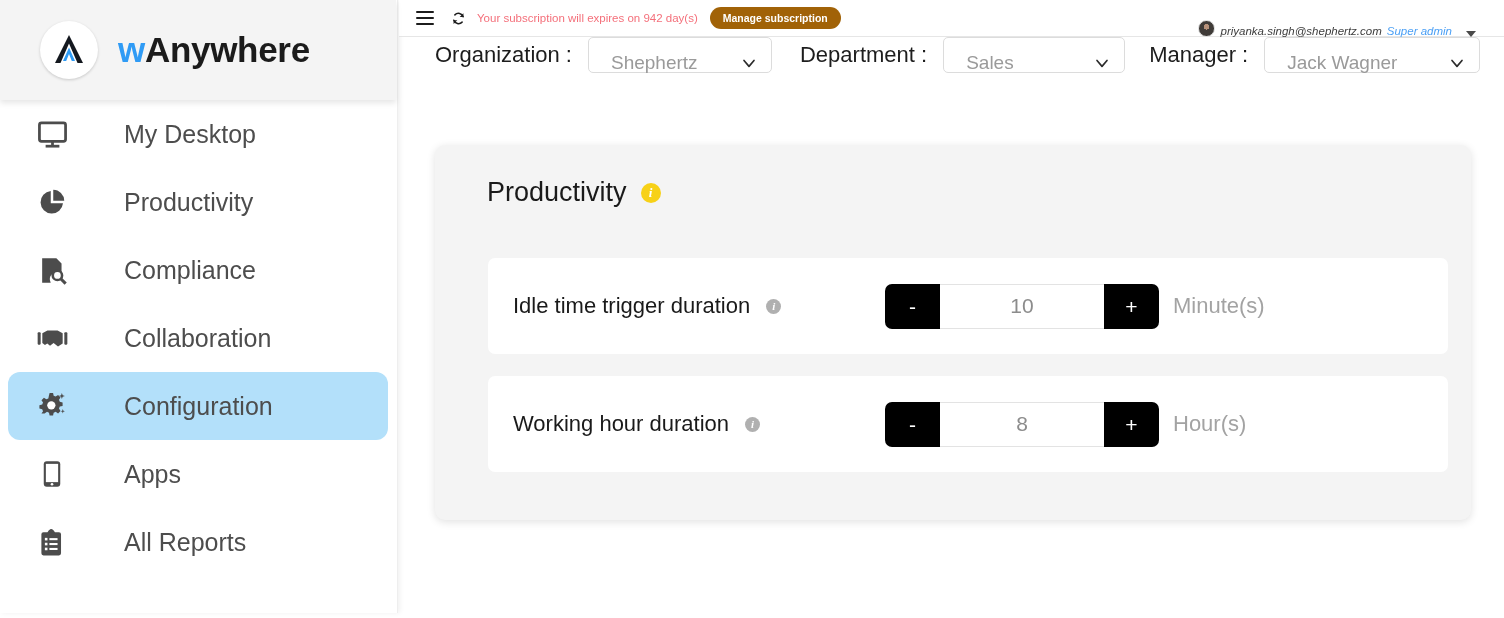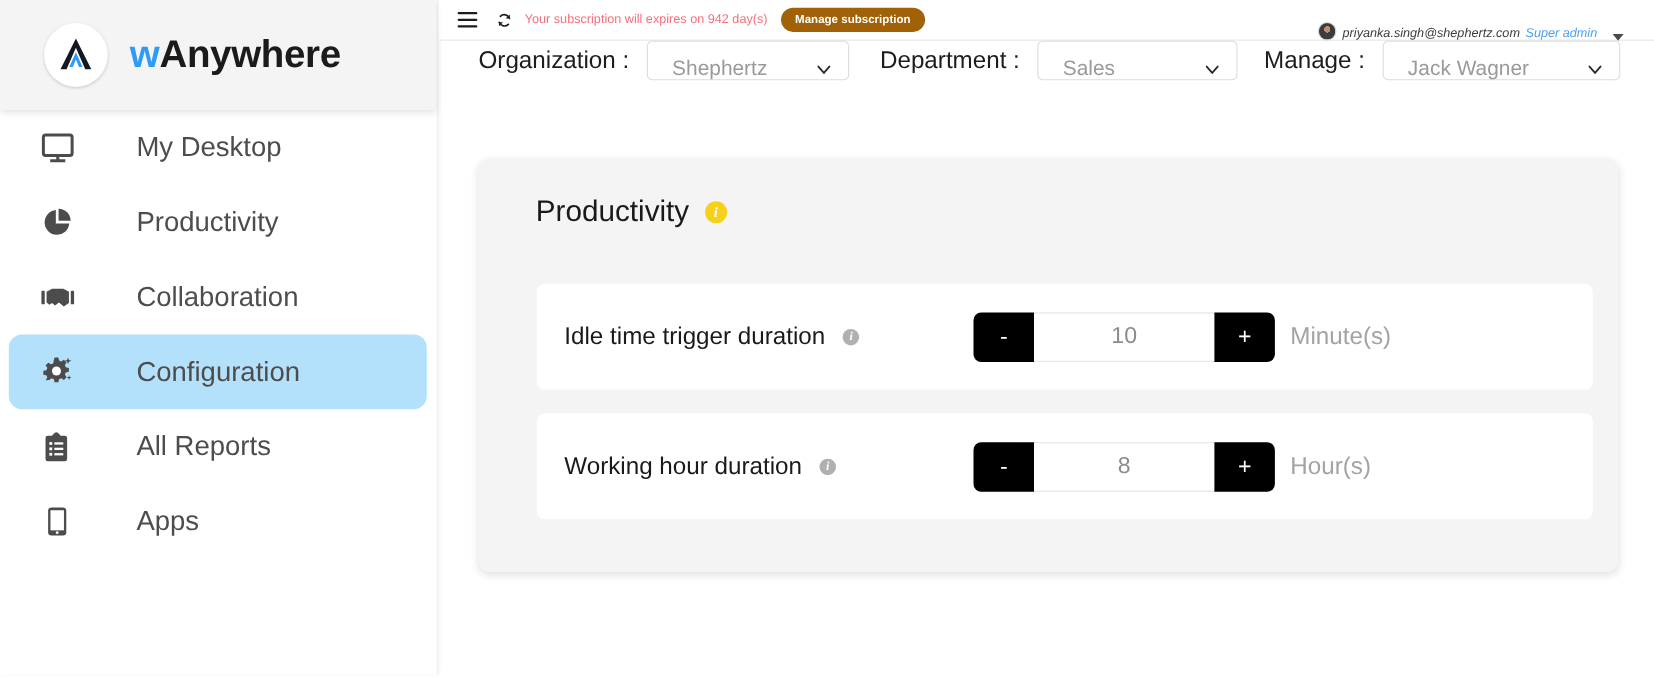--- a/index.html
+++ b/index.html
@@ -224,20 +224,30 @@
       <div class="nav-item">
         <span class="nav-icon">
           <svg width="30" height="30" viewBox="0 0 24 24" fill="currentColor">
             <path d="M11 3.2A9 9 0 1 0 20.8 13H11V3.2Z"></path>
             <path d="M13 2.2V11h8.8A9 9 0 0 0 13 2.2Z"></path>
           </svg>
         </span>
         <span class="nav-label">Productivity</span>
       </div>
 
+      <div class="nav-item">
+        <span class="nav-icon">
+          <svg width="31" height="31" viewBox="0 0 24 24" fill="currentColor">
+            <path d="M4 2.5h11l4 4v7.2a6 6 0 0 0-8.4 7.8H4V2.5Z"></path>
+            <circle cx="15.8" cy="15.8" r="3.6" fill="none" stroke="currentColor" stroke-width="2"></circle>
+            <line x1="18.4" y1="18.4" x2="22.2" y2="22.2" stroke="currentColor" stroke-width="2.4"></line>
+          </svg>
+        </span>
+        <span class="nav-label">Compliance</span>
+      </div>
 
       <div class="nav-item">
         <span class="nav-icon">
           <svg width="33" height="33" viewBox="0 0 24 24" fill="currentColor">
             <rect x="1.2" y="7.5" width="2.2" height="9" rx="0.6"></rect>
             <rect x="20.6" y="7.5" width="2.2" height="9" rx="0.6"></rect>
             <path d="M4.6 8.2 8.3 6.2h7.4l3.7 2v7.4l-3.4 2.3-3.2-2.6-2.6 1.9-2-1.6-1.7 1.1-1.9-1.4V8.2Z"></path>
           </svg>
         </span>
         <span class="nav-label">Collaboration</span>
@@ -246,47 +256,47 @@
       <div class="nav-item active">
         <span class="nav-icon">
           <svg width="32" height="32" viewBox="0 0 24 24" fill="currentColor">
             <path d="M10.2 2.2h2.6l.45 2.1 1.5.62 1.8-1.17 1.85 1.85-1.17 1.8.62 1.5 2.1.45v2.6l-2.1.45-.62 1.5 1.17 1.8-1.85 1.85-1.8-1.17-1.5.62-.45 2.1h-2.6l-.45-2.1-1.5-.62-1.8 1.17L4.1 17.7l1.17-1.8-.62-1.5-2.1-.45v-2.6l2.1-.45.62-1.5L4.1 7.6l1.85-1.85 1.8 1.17 1.5-.62.45-2.1Z"></path>
             <circle cx="11.5" cy="11.5" r="3.1" fill="#ffffff"></circle>
             <path d="M19.4 2.2l.6 1.7 1.7.6-1.7.6-.6 1.7-.6-1.7-1.7-.6 1.7-.6.6-1.7Z"></path>
             <path d="M20.1 14.3l.42 1.2 1.2.42-1.2.42-.42 1.2-.42-1.2-1.2-.42 1.2-.42.42-1.2Z"></path>
           </svg>
         </span>
         <span class="nav-label">Configuration</span>
+      </div>
+
+      <div class="nav-item">
+        <span class="nav-icon">
+          <svg width="30" height="30" viewBox="0 0 24 24" fill="currentColor">
+            <rect x="5.4" y="1.8" width="13.2" height="20.4" rx="2.4"></rect>
+            <rect x="7.1" y="3.9" width="9.8" height="14.6" fill="#ffffff"></rect>
+            <circle cx="12" cy="20.2" r="1.05" fill="#ffffff"></circle>
+          </svg>
+        </span>
+        <span class="nav-label">Apps</span>
       </div>
 
       <div class="nav-item">
         <span class="nav-icon">
           <svg width="31" height="31" viewBox="0 0 24 24" fill="currentColor">
             <path d="M5 4h3.1a3.1 3.1 0 0 1 5.8 0H17a1.6 1.6 0 0 1 1.6 1.6v14.8A1.6 1.6 0 0 1 17 22H5a1.6 1.6 0 0 1-1.6-1.6V5.6A1.6 1.6 0 0 1 5 4Z"></path>
             <circle cx="11" cy="3.1" r="1.5"></circle>
             <rect x="6.1" y="8.4" width="2" height="2" fill="#ffffff"></rect>
             <rect x="9.6" y="8.6" width="6.3" height="1.6" fill="#ffffff"></rect>
             <rect x="6.1" y="12.2" width="2" height="2" fill="#ffffff"></rect>
             <rect x="9.6" y="12.4" width="6.3" height="1.6" fill="#ffffff"></rect>
             <rect x="6.1" y="16" width="2" height="2" fill="#ffffff"></rect>
             <rect x="9.6" y="16.2" width="6.3" height="1.6" fill="#ffffff"></rect>
           </svg>
         </span>
         <span class="nav-label">All Reports</span>
-      </div>
-
-      <div class="nav-item">
-        <span class="nav-icon">
-          <svg width="30" height="30" viewBox="0 0 24 24" fill="currentColor">
-            <rect x="5.4" y="1.8" width="13.2" height="20.4" rx="2.4"></rect>
-            <rect x="7.1" y="3.9" width="9.8" height="14.6" fill="#ffffff"></rect>
-            <circle cx="12" cy="20.2" r="1.05" fill="#ffffff"></circle>
-          </svg>
-        </span>
-        <span class="nav-label">Apps</span>
       </div>
 
     </nav>
   </aside>
 
   <header class="topbar">
     <div class="hamburger">
       <span></span>
         <span></span>
         <span></span>
@@ -330,21 +340,21 @@
         <span class="select-value">Sales</span>
         <span class="select-chevron">
           <svg width="20" height="20" viewBox="0 0 24 24" fill="none" stroke="currentColor" stroke-width="2" stroke-linecap="round" stroke-linejoin="round">
               <polyline points="6,9 12,16 18,9"></polyline>
             </svg>
         </span>
       </div>
     </div>
 
     <div class="filter-group" style="margin-left: 24px;">
-      <span class="filter-label">Manage :</span>
+      <span class="filter-label">Manager :</span>
       <div class="select-box" style="width: 216px;">
         <span class="select-value">Jack Wagner</span>
         <span class="select-chevron">
           <svg width="20" height="20" viewBox="0 0 24 24" fill="none" stroke="currentColor" stroke-width="2" stroke-linecap="round" stroke-linejoin="round">
               <polyline points="6,9 12,16 18,9"></polyline>
             </svg>
         </span>
       </div>
     </div>
 

